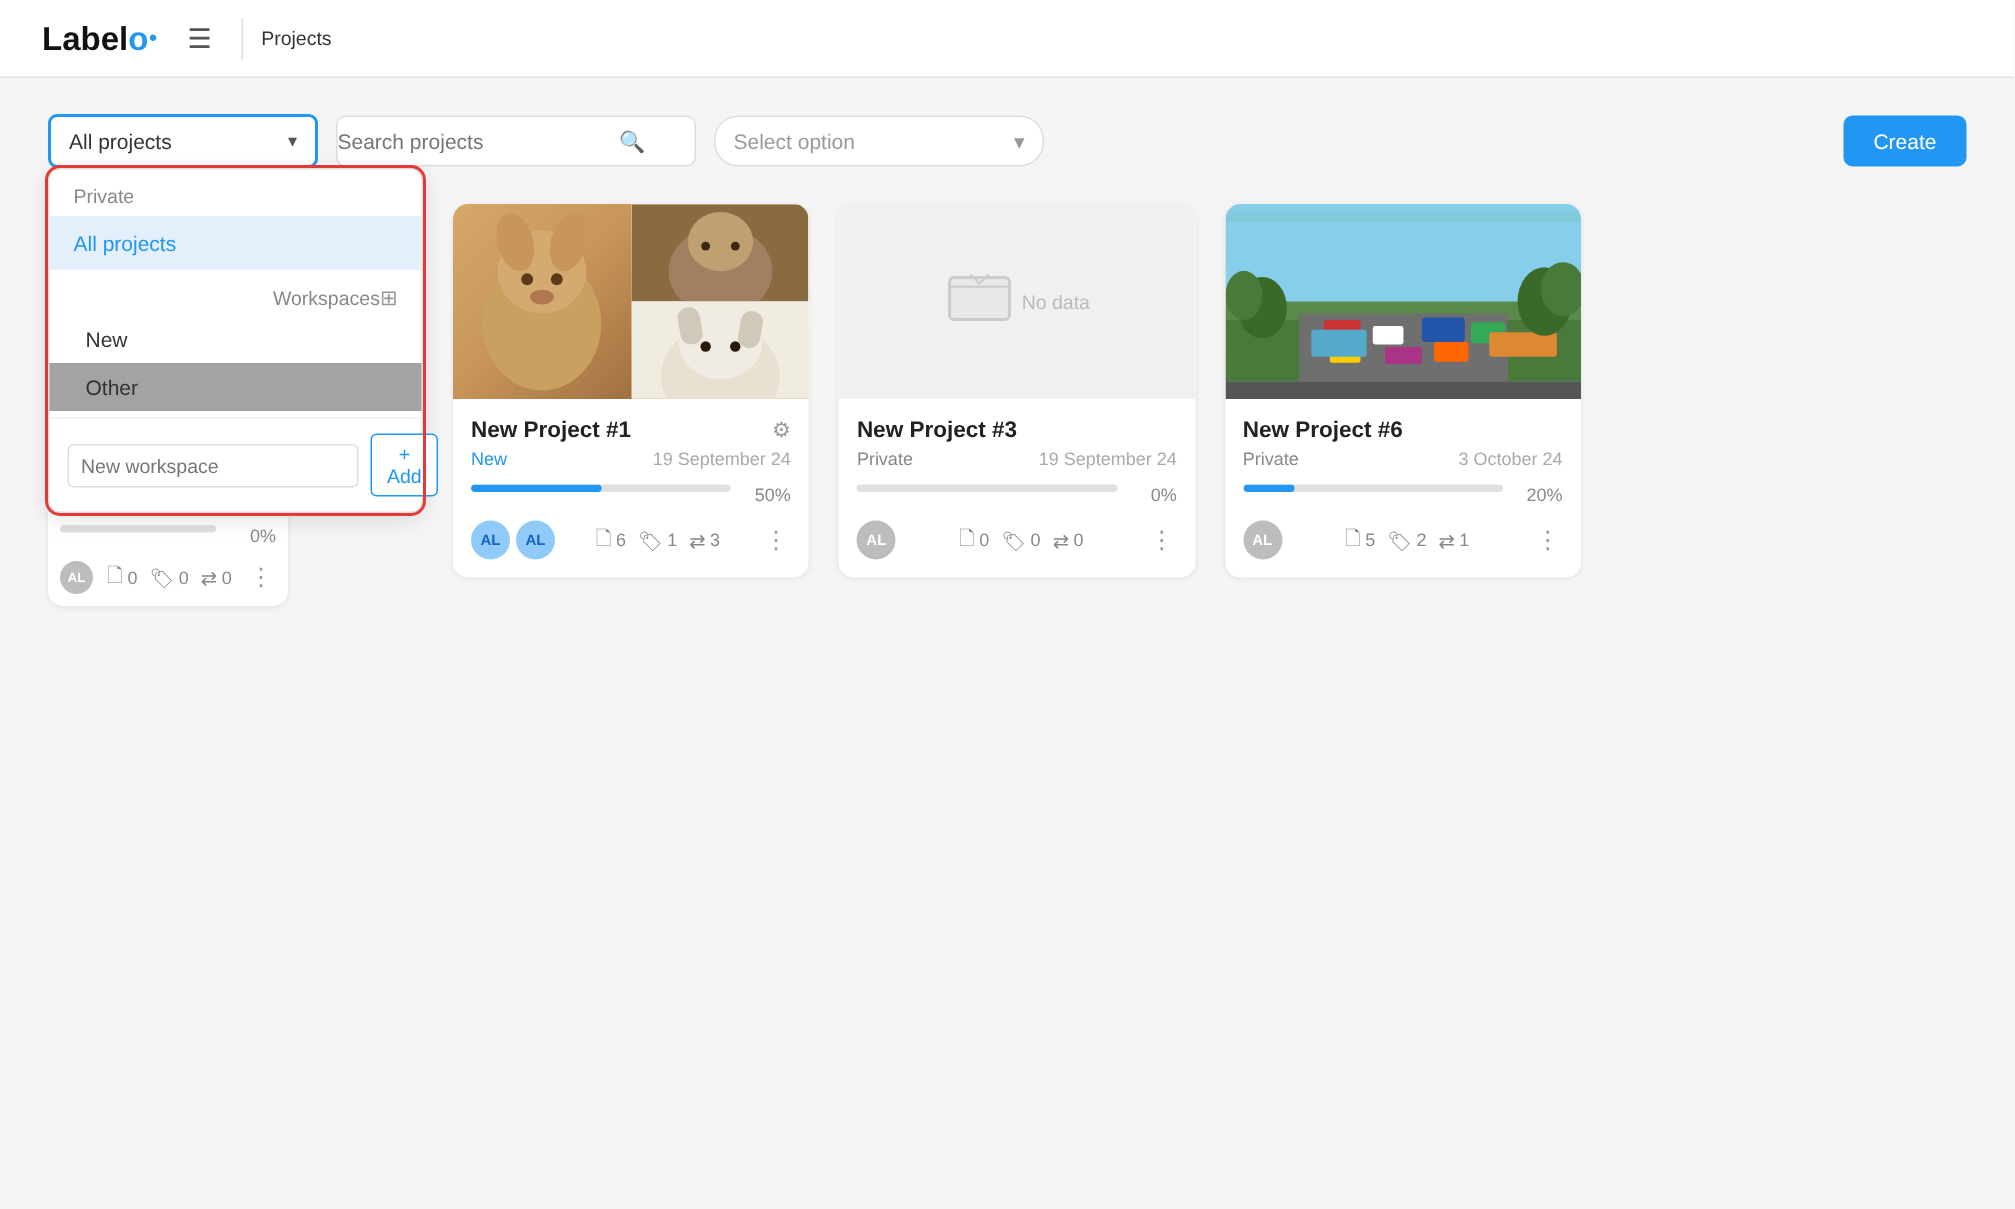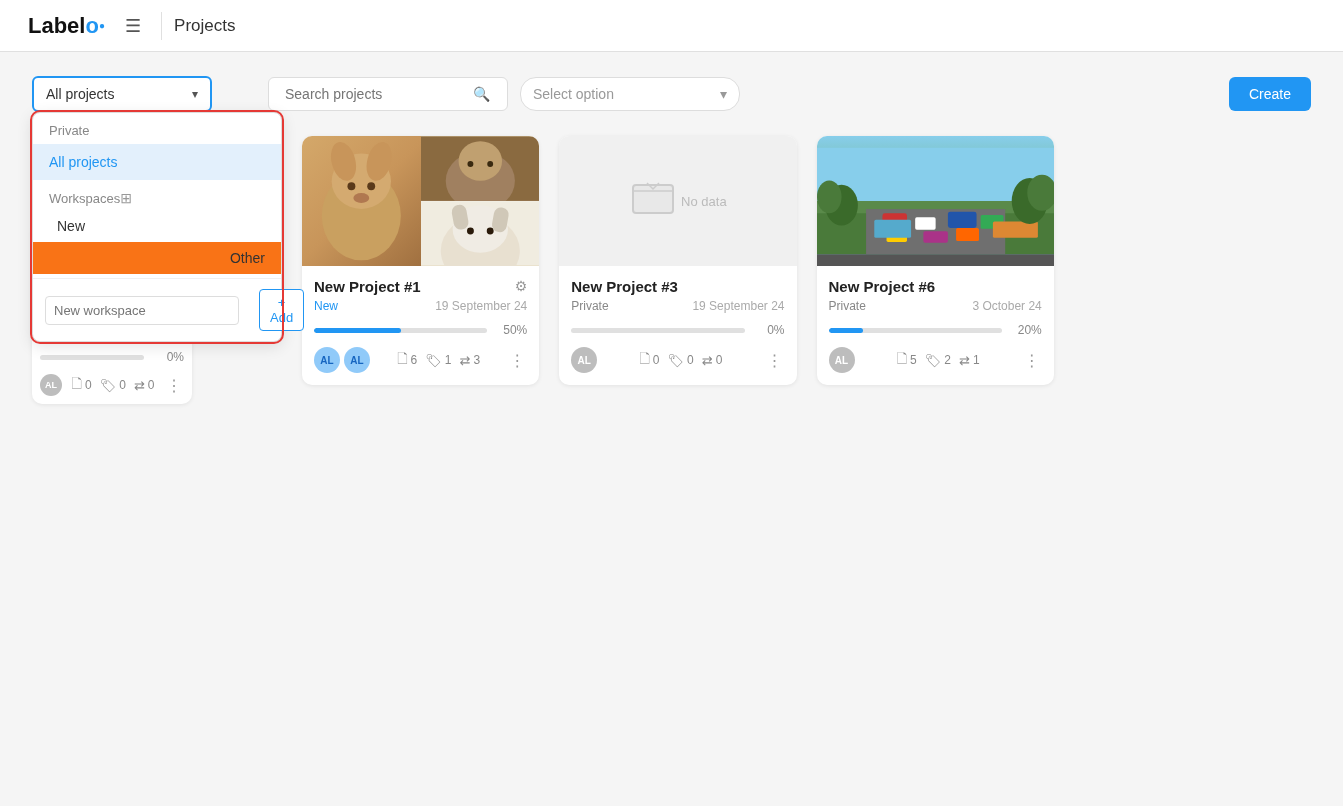--- a/index.html
+++ b/index.html
@@ -31,21 +31,21 @@
       font-size: 18px;
       color: #555;
       padding: 4px 8px;
     }
     .header-divider {
       width: 1px;
       height: 28px;
       background: #e0e0e0;
     }
     .header-title {
-      font-size: 17px;
+      font-size: 13px;
       font-weight: 500;
       color: #333;
     }
 
     
     .main {
       padding: 24px 32px;
       position: relative;
     }
 
@@ -72,24 +72,23 @@
       color: #333;
     }
     .dropdown-btn .chevron { color: #555; font-size: 12px; }
 
     .search-bar {
       display: flex;
       align-items: center;
       background: #fff;
       border: 1px solid #ddd;
       border-radius: 6px;
-      padding: 8px 16px;
+      padding: 8px 0;
       gap: 8px;
       min-width: 240px;
-      margin-left: 44px;
     }
     .search-bar input {
       border: none;
       outline: none;
       font-size: 14px;
       color: #999;
       background: transparent;
       width: 180px;
     }
     .search-icon { color: #999; font-size: 14px; }
@@ -146,39 +145,39 @@
       font-size: 14px;
       font-weight: 500;
       color: #2196F3;
       background: #e3f0fc;
       cursor: pointer;
     }
 
     .dropdown-section-header {
       display: flex;
       align-items: center;
-      justify-content: flex-start;
+      justify-content: flex-end;
       padding: 10px 16px 4px;
       font-size: 13px;
       color: #888;
     }
     .workspace-icon { font-size: 14px; color: #999; cursor: pointer; }
 
     .dropdown-item {
       padding: 8px 16px 8px 24px;
       font-size: 14px;
       color: #333;
       cursor: pointer;
     }
-    .dropdown-item.active { background: #f97316; text-align: right; }
+    .dropdown-item.active { background: #a3a3a3; }
 
     .dropdown-footer {
       display: flex;
       align-items: center;
-      gap: 20px;
+      gap: 8px;
       padding: 10px 12px;
       border-top: 1px solid #f0f0f0;
       margin-top: 4px;
     }
 
     .new-workspace-input {
       flex: 1;
       border: 1px solid #ddd;
       border-radius: 4px;
       padding: 6px 8px;
@@ -304,21 +303,21 @@
     }
     .card-status.new { color: #2196F3; }
 
     .card-date {
       font-size: 12px;
       color: #aaa;
     }
 
     .progress-row {
       display: flex;
-      align-items: center;
+      align-items: flex-start;
       gap: 8px;
       margin-bottom: 10px;
     }
 
     .progress-bar-bg {
       flex: 1;
       height: 5px;
       background: #e0e0e0;
       border-radius: 3px;
       overflow: hidden;

